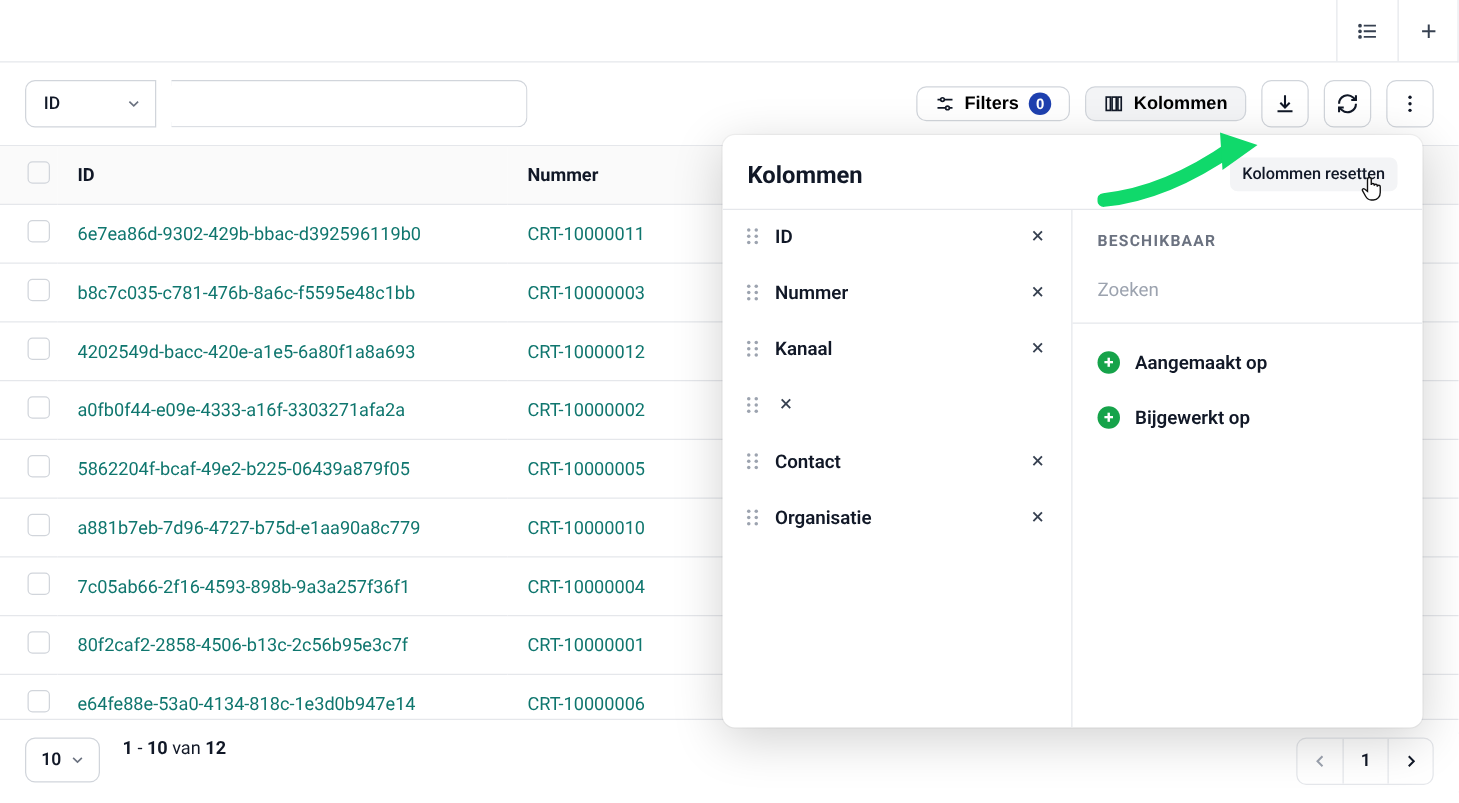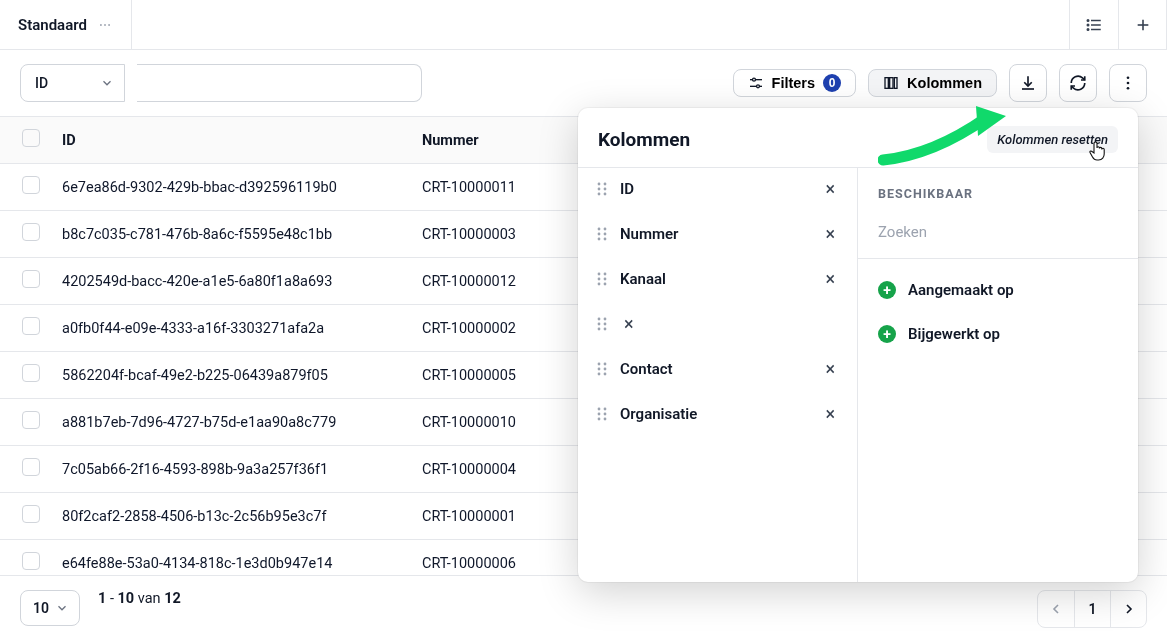--- a/index.html
+++ b/index.html
@@ -84,21 +84,21 @@
   th, td {
     text-align:left; padding:12px 16px; border-bottom:1px solid #e5e7eb;
     font-size:14.5px;
   }
   th { font-weight:700; background:#fafafa; }
   th:first-child, td:first-child { width:46px; padding-left:22px; padding-right:6px; }
   .chk {
     width:18px; height:18px; border:1.5px solid #d1d5db; border-radius:4px; display:inline-block;
   }
   th:nth-child(2), td:nth-child(2) { width:360px; }
-  td { color:#0f172a; }
+  td { color:#0f766e; }
 
   
   .footer {
     position:absolute; left:0; right:0; bottom:0;
     display:flex; align-items:flex-start; padding:14px 20px; gap:18px;
     border-top:1px solid #e5e7eb; background:#fff;
   }
   .page-size {
     display:flex; align-items:center; gap:6px;
     height:36px; padding:0 10px 0 12px; border:1px solid #d1d5db; border-radius:8px; font-weight:600;
@@ -119,21 +119,20 @@
     display:flex; flex-direction:column; overflow:hidden;
   }
   .popover-header {
     display:flex; align-items:center; justify-content:space-between;
     padding:18px 20px 14px 20px;
   }
   .popover-title { font-size:19px; font-weight:700; }
   .reset-btn {
     background:#f3f4f6; border-radius:6px; padding:6px 10px; font-size:13px; font-weight:500;
     cursor:pointer;
-    font-style:italic;
   }
   .popover-body { display:flex; flex:1; border-top:1px solid #e5e7eb; overflow:hidden; }
   .col-left { width:50%; border-right:1px solid #e5e7eb; display:flex; flex-direction:column; }
   .col-right { width:50%; display:flex; flex-direction:column; }
   .section-label {
     font-size:12.5px; font-weight:700; letter-spacing:0.08em; color:#6b7280;
     padding:18px 20px 14px 20px;
   }
   .sel-list { padding:0 8px; display:flex; flex-direction:column; gap:4px; }
   .sel-item {
@@ -163,30 +162,20 @@
     position:absolute; top:140px; left:1088px; pointer-events:none;
   }
 
   
   svg { display:block; }
 </style>
 </head>
 <body>
 
 <div class="tabs-strip">
-  <div class="tab">
-    <span>Standaard</span>
-    <span class="tab-more">
-      <svg width="14" height="14" viewBox="0 0 24 24" fill="currentColor">
-          <circle cx="5" cy="12" r="1.6"></circle>
-          <circle cx="12" cy="12" r="1.6"></circle>
-          <circle cx="19" cy="12" r="1.6"></circle>
-        </svg>
-    </span>
-  </div>
   <div class="tabs-spacer"></div>
   <div class="tabs-actions">
     <div class="icon-btn">
       <svg width="18" height="18" viewBox="0 0 24 24" fill="none" stroke="#374151" stroke-width="2">
           <line x1="8" y1="6" x2="21" y2="6"></line>
           <line x1="8" y1="12" x2="21" y2="12"></line>
           <line x1="8" y1="18" x2="21" y2="18"></line>
           <circle cx="4" cy="6" r="1" fill="#374151"></circle>
           <circle cx="4" cy="12" r="1" fill="#374151"></circle>
           <circle cx="4" cy="18" r="1" fill="#374151"></circle>

